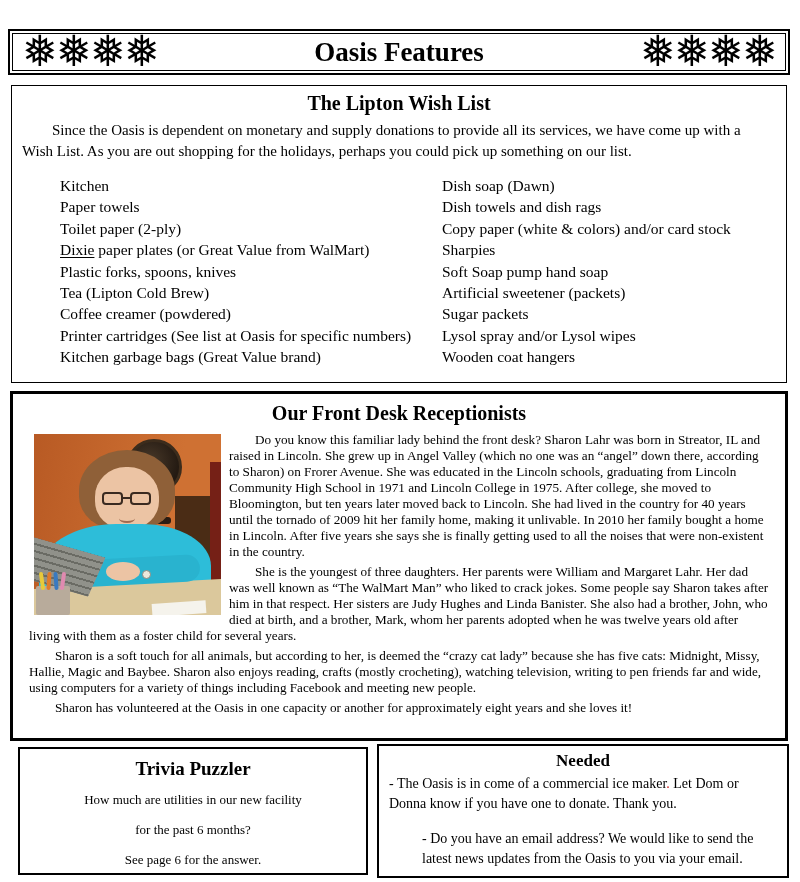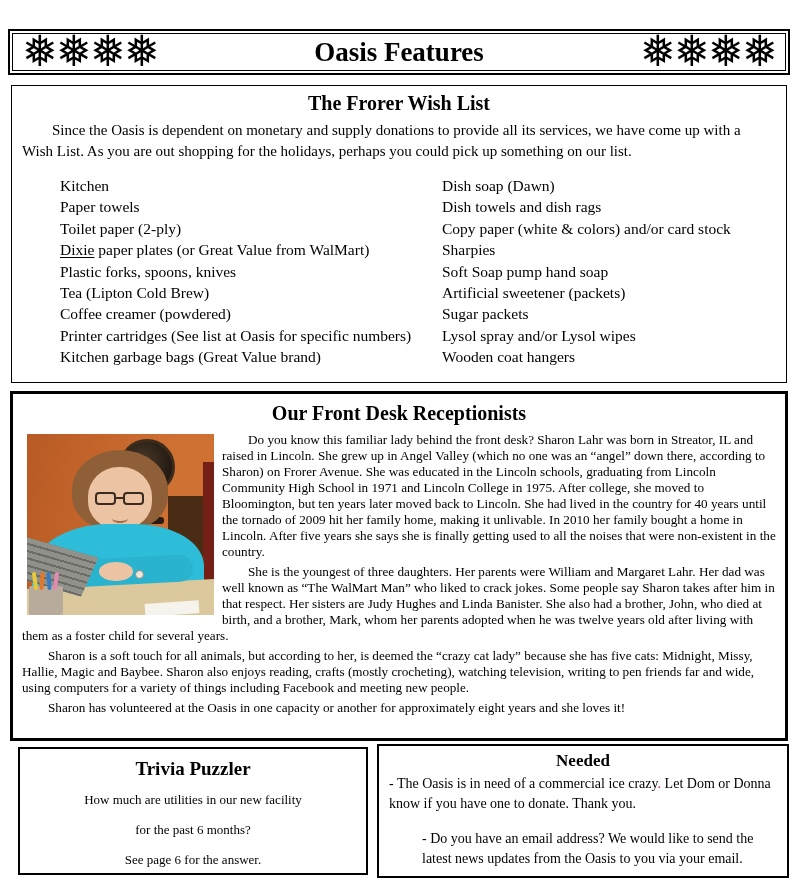--- a/index.html
+++ b/index.html
@@ -41,21 +41,21 @@
   .wl-col-right { margin-left: 22px; width: 336px; }
   .wl-item {
     font-size: 15.5px; line-height: 21.4px;
     padding-left: 52px; text-indent: -52px;
   }
   .wl-item u { text-underline-offset: 2px; }
 
   
   .recept {
     position: absolute; left: 10px; top: 391px; width: 778px; height: 350px;
-    border: 3px solid #000; padding: 0 9px; overflow: hidden;
+    border: 3px solid #000; padding: 0 16px; overflow: hidden;
   }
   .bio-title { text-align: center; font-size: 20px; font-weight: bold; margin: 8px 0 7px; }
   .bio-p { font-size: 13.2px; line-height: 16px; margin-bottom: 4px; text-indent: 26px; }
 
   
   .photo {
     float: left; width: 187px; height: 181px;
     margin: 2px 8px 3px 5px; position: relative; overflow: hidden;
     background: linear-gradient(100deg, var(--photo_wall) 0%, var(--photo_wall_light) 70%);
   }
@@ -129,21 +129,21 @@
   <div class="banner-title">Oasis Features</div>
   <div class="flake-group">
       <span class="flake">❅</span>
       <span class="flake">❅</span>
       <span class="flake">❅</span>
       <span class="flake">❅</span>
     </div>
 </div>
 
 <div class="wishlist">
-  <div class="wl-title">The Frorer Wish List</div>
+  <div class="wl-title">The Lipton Wish List</div>
   <div class="wl-intro">Since the Oasis is dependent on monetary and supply donations to provide all its services, we have come up with a Wish List.  As you are out shopping for the holidays, perhaps you could pick up something on our list.</div>
   <div class="wl-cols">
     <div class="wl-col-left">
         <div class="wl-item">Kitchen</div>
         <div class="wl-item">Paper towels</div>
         <div class="wl-item">Toilet paper (2-ply)</div>
         <div class="wl-item"><u>Dixie</u> paper plates (or Great Value from WalMart)</div>
         <div class="wl-item">Plastic forks, spoons, knives</div>
         <div class="wl-item">Tea (Lipton Cold Brew)</div>
         <div class="wl-item">Coffee creamer (powdered)</div>
@@ -205,15 +205,15 @@
   <div class="trivia-title">Trivia Puzzler</div>
   <div id="trivia-lines">
       <div class="trivia-line">How much are utilities in our new facility</div>
       <div class="trivia-line">for the past 6 months?</div>
       <div class="trivia-line">See page 6 for the answer.</div>
     </div>
 </div>
 
 <div class="needed">
   <div class="needed-title">Needed</div>
-  <div class="needed-item"><span>- The Oasis is in need of a commercial ice crazy</span><span class="red">.</span><span>  Let Dom or Donna know if you have one to donate.  Thank you.</span></div>
+  <div class="needed-item"><span>- The Oasis is in come of a commercial ice maker</span><span class="red">.</span><span>  Let Dom or Donna know if you have one to donate.  Thank you.</span></div>
   <div class="needed-item">- Do you have an email address?  We would like to send the  latest news updates from the Oasis to you via your email.</div>
 </div>
 
 </body></html>

